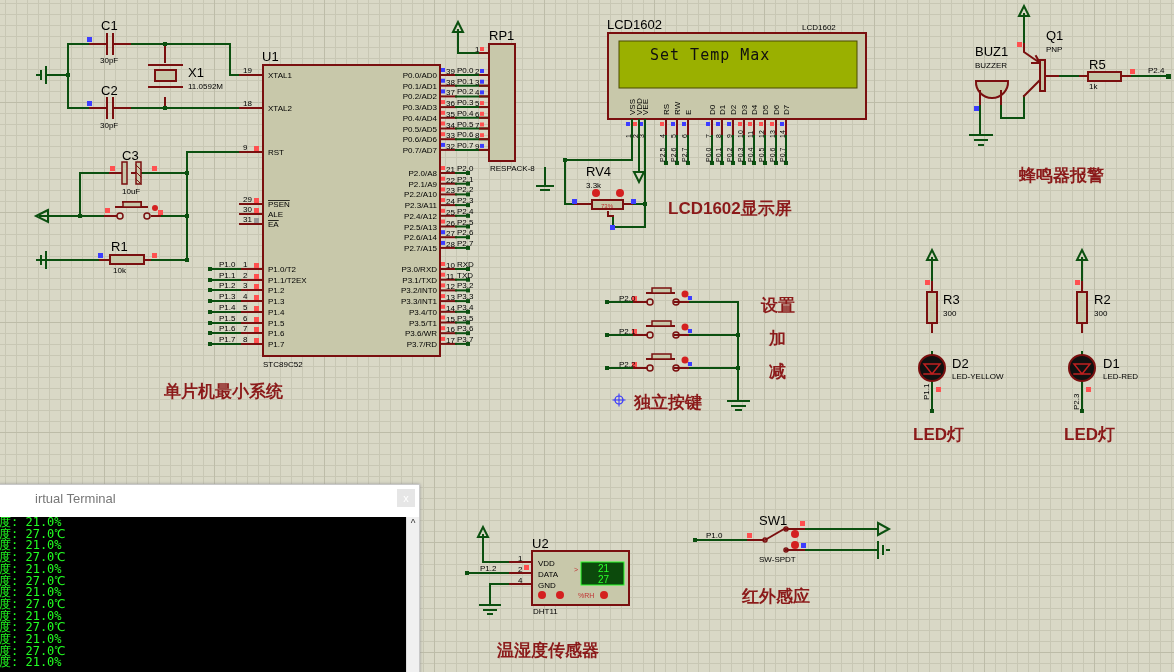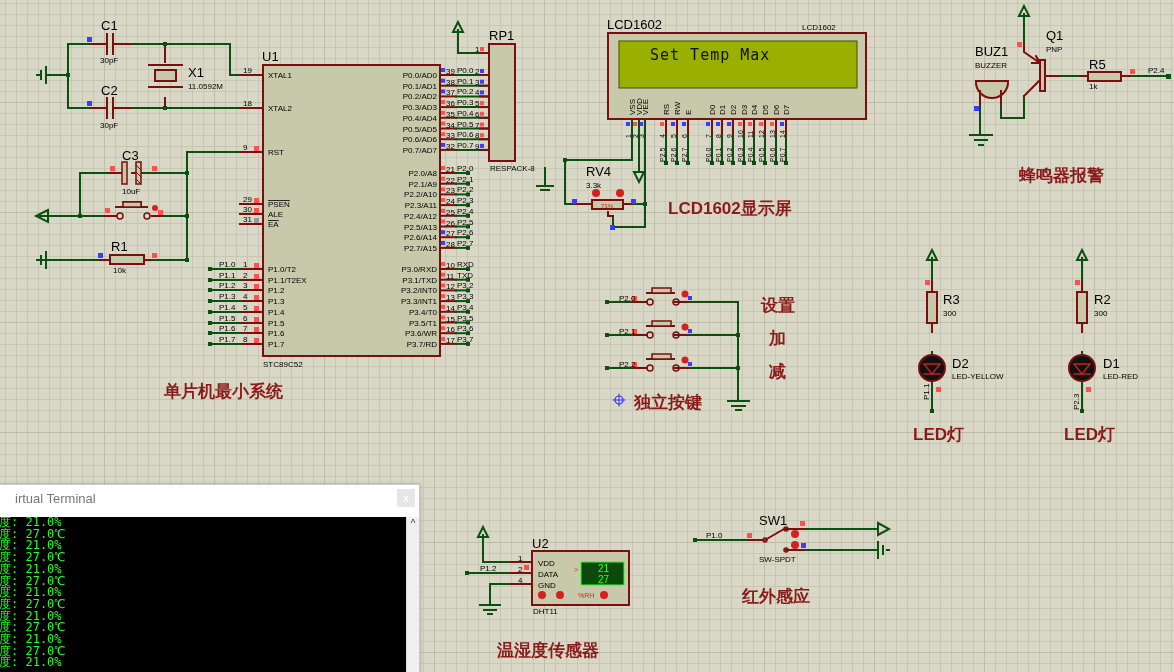--- a/index.html
+++ b/index.html
@@ -10,21 +10,21 @@
     linear-gradient(90deg, #bdbca8 1px, transparent 1px),
     linear-gradient(#c8c7b4 1px, transparent 1px),
     linear-gradient(90deg, #c8c7b4 1px, transparent 1px);
   background-size:110px 110px,110px 110px,11px 11px,11px 11px;
   background-position:-6px -8px,-6px -8px,-6px -8px,-6px -8px;
   font-family:"Liberation Sans",sans-serif;}
 svg#sch{position:absolute;left:0;top:0;}
 .lbl{font-family:"Liberation Sans",sans-serif;fill:#000;}
 .title{font-family:"Liberation Sans",sans-serif;font-weight:bold;fill:#8b1a1a;font-size:17px;}
 .term{position:absolute;left:-2px;top:484px;width:420px;height:190px;background:#fff;border:1px solid #c8c8c8;box-shadow:0 0 3px #999;}
-.term-title{height:28px;line-height:28px;padding-left:16px;font-size:13px;color:#777;background:#fff;position:relative;}
+.term-title{height:28px;line-height:28px;padding-left:16px;font-size:13px;color:#777;background:#fff;position:relative;margin-left:20px;}
 .term-close{position:absolute;right:4px;top:4px;width:18px;height:18px;background:#e6e6e6;color:#fff;font-size:11px;text-align:center;line-height:18px;}
 .term-body{position:absolute;left:0;top:32px;right:12px;bottom:0;background:#000;overflow:hidden;}
 .term-line{font-family:"DejaVu Sans Mono","Liberation Mono",monospace;color:#22ff22;font-size:12px;line-height:11.7px;white-space:pre;letter-spacing:0;}
 .term-scroll{position:absolute;right:0;top:32px;width:12px;bottom:0;background:#f0f0f0;border-left:1px solid #ddd;}
 .term-scroll-up{display:block;text-align:center;font-size:10px;color:#333;line-height:14px;}
 </style>
 </head>
 <body>
 
 <svg id="sch" width="1174" height="672" xmlns="http://www.w3.org/2000/svg">

